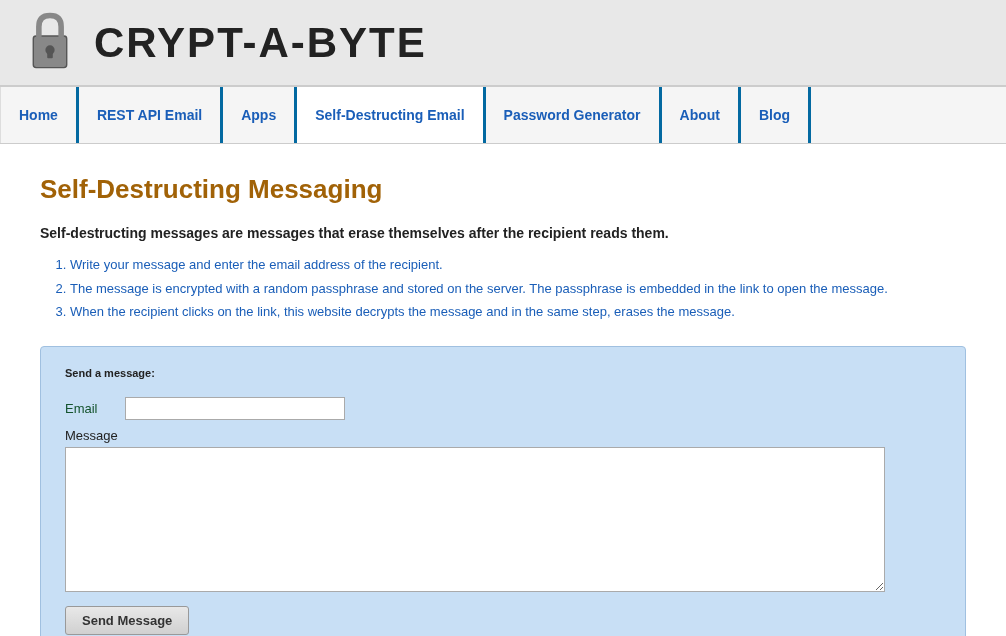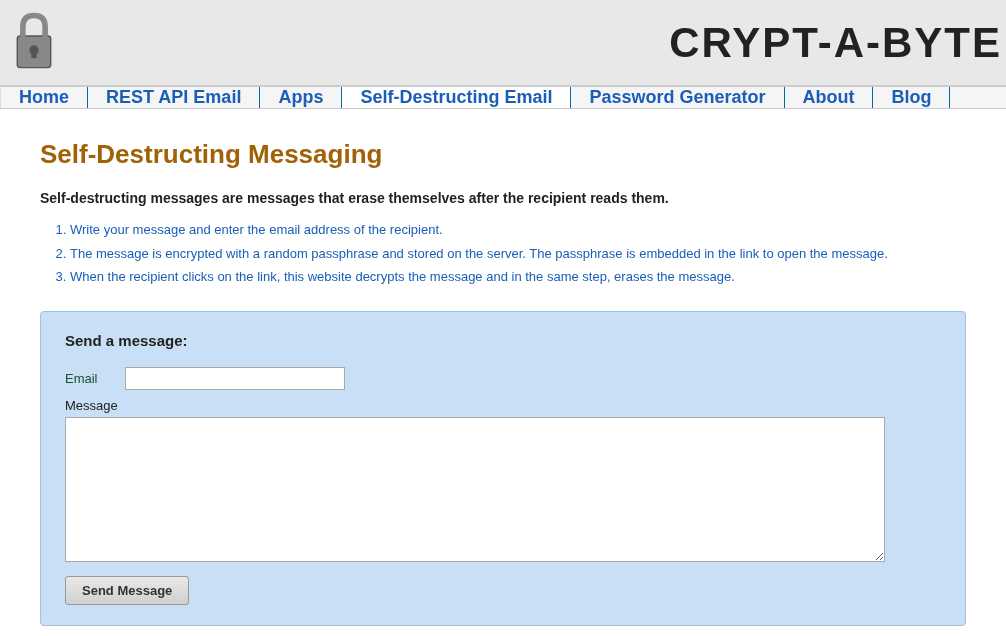--- a/index.html
+++ b/index.html
@@ -1,25 +1,24 @@
 <!DOCTYPE html>
 <html><head>
   <meta charset="utf-8">
   <style>
     * { margin: 0; padding: 0; box-sizing: border-box; }
     body { font-family: Arial, sans-serif; background: #d0d0d0; font-size: 14px; }
 
     
     #header {
       background: #e8e8e8;
-      padding: 10px 4px;
+      padding: 10px 20px;
       display: flex;
       align-items: center;
       border-bottom: 1px solid #ccc;
-      justify-content: space-between;
     }
     #lock-icon {
       width: 60px;
       height: 65px;
       margin-right: 14px;
       flex-shrink: 0;
     }
     #site-title {
       font-size: 42px;
       font-weight: bold;
@@ -29,29 +28,29 @@
 
     
     #navbar {
       background: #f5f5f5;
       border-bottom: 1px solid #ccc;
       border-top: 1px solid #ccc;
       display: flex;
       align-items: stretch;
     }
     .nav-item {
-      padding: 0 18px;
+      padding: 20px 18px;
       color: #1a5eb8;
-      font-size: 18px;
+      font-size: 14px;
       font-weight: bold;
       cursor: pointer;
       text-decoration: none;
       display: flex;
       align-items: center;
-      border-right: 1px solid #0369a1;
+      border-right: 3px solid #0369a1;
     }
     .nav-item:first-child { border-left: 1px solid #ddd; }
     .nav-item.active { background: #fff; color: #1a5eb8; }
 
     
     #main {
       background: #fff;
       margin: 0;
       padding: 30px 40px;
     }
@@ -91,21 +90,21 @@
     
     #form-box {
       background: #c8dff5;
       border: 1px solid #a0c0e0;
       border-radius: 4px;
       padding: 20px 24px;
       margin-top: 10px;
     }
 
     #send-message-heading {
-      font-size: 15px;
+      font-size: 11px;
       font-weight: bold;
       color: #222;
       margin-bottom: 18px;
     }
 
     .form-row {
       display: flex;
       align-items: center;
       margin-bottom: 8px;
     }

